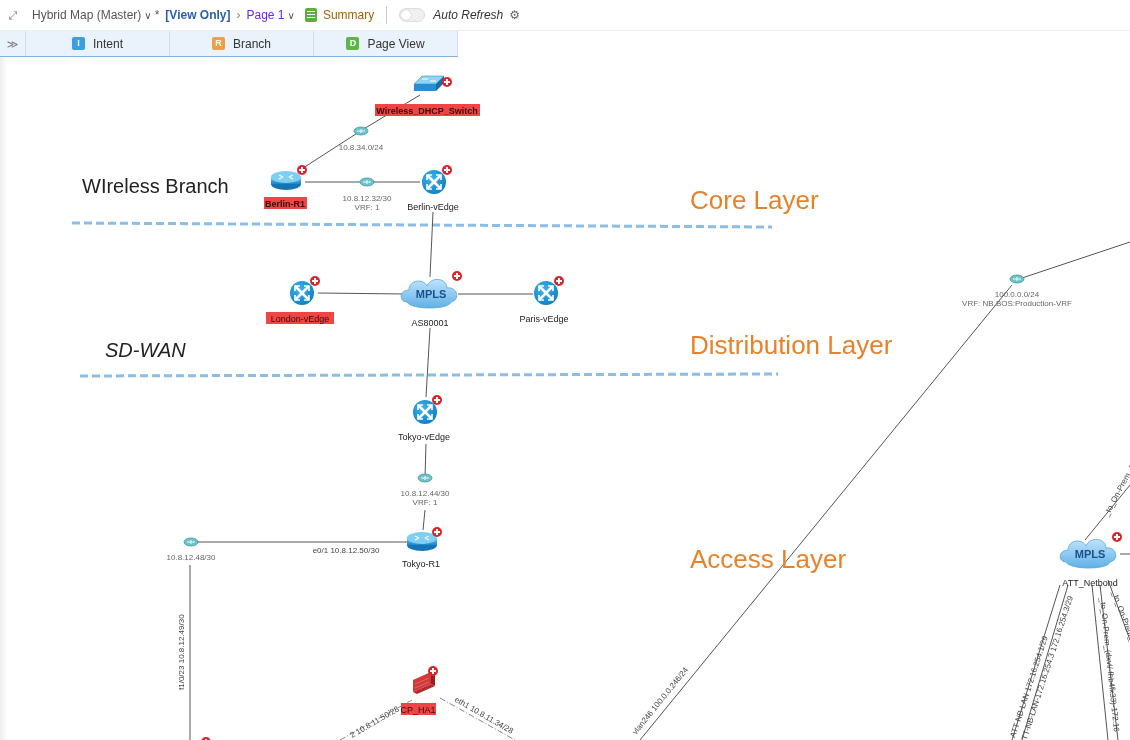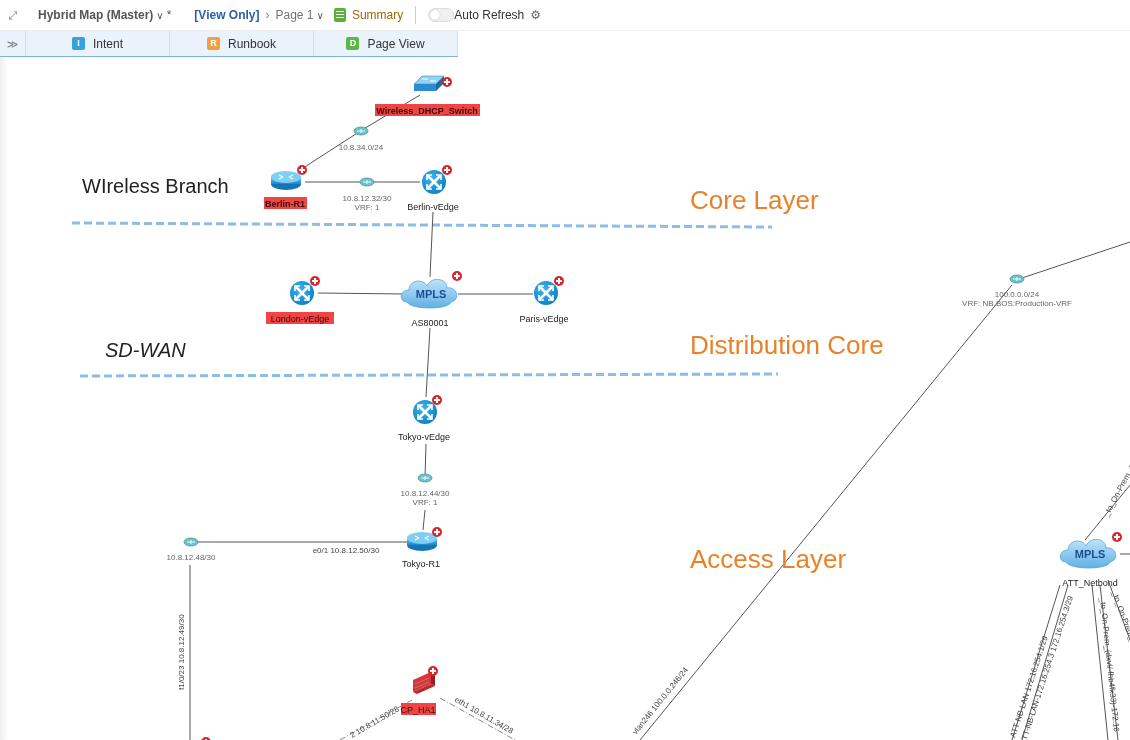--- a/index.html
+++ b/index.html
@@ -1,30 +1,30 @@
 <!DOCTYPE html>
 <html><head>
 <meta charset="utf-8">
 <style>
   * { box-sizing: border-box; margin: 0; padding: 0; }
   html, body { width: 1130px; height: 740px; overflow: hidden; background: #fff; font-family: "Liberation Sans", sans-serif; }
   .topbar { position: absolute; left: 0; top: 0; width: 1130px; height: 31px; background: #fff; display: flex; align-items: center; font-size: 12px; color: #555; border-bottom: 1px solid #eee; }
   .topbar .expand { width: 26px; text-align: center; color: #777; font-size: 11px; }
-  .topbar .map-title { color: #555; margin-left: 12px; font-weight: bold; }
+  .topbar .map-title { color: #555; margin-left: 6px; }
   .topbar .caret { margin-left: 3px; color: #555; font-size: 10px; }
-  .topbar .view-only { color: #2a5ea8; font-weight: bold; margin-left: 23px; }
+  .topbar .view-only { color: #2a5ea8; font-weight: bold; margin-left: 6px; }
   .topbar .sep-arrow { margin: 0 6px; color: #888; }
-  .topbar .page { color: #737373; }
+  .topbar .page { color: #6d28d9; }
   .topbar .summary-icon { display: inline-block; width: 12px; height: 14px; background: #5cae3a; border-radius: 2px; margin-left: 10px; position: relative; }
   .topbar .summary-icon::before { content: ""; position: absolute; left: 2px; right: 2px; top: 3px; height: 1px; background: #fff; box-shadow: 0 3px 0 #fff, 0 6px 0 #fff; }
   .topbar .summary { color: #a16207; margin-left: 6px; }
   .topbar .vsep { width: 1px; height: 18px; background: #ccc; margin: 0 12px; }
   .toggle { width: 26px; height: 14px; border-radius: 8px; background: #f0f0f0; border: 1px solid #ddd; position: relative; }
   .toggle::after { content: ""; position: absolute; left: 1px; top: 1px; width: 10px; height: 10px; border-radius: 50%; background: #fff; box-shadow: 0 0 1px #999; }
-  .topbar .auto-refresh { margin-left: 0; color: #333; }
+  .topbar .auto-refresh { margin-left: 8px; color: #333; font-style: italic; }
   .topbar .gear { margin-left: 6px; color: #666; font-size: 12px; }
 
   .tabbar { position: absolute; left: 0; top: 31px; height: 26px; width: 458px; display: flex; background: #eaf3fb; border-bottom: 1px solid #7fb3e0; }
   .tabbar .collapse { width: 26px; text-align: center; color: #777; font-size: 11px; line-height: 26px; border-right: 1px solid #cfdfee; }
   .tabbar .tab { width: 144px; display: flex; align-items: center; justify-content: center; font-size: 12px; color: #333; border-right: 1px solid #cfdfee; }
   .tabbar .tab .badge { width: 13px; height: 13px; font-size: 9px; font-weight: bold; color: #fff; text-align: center; line-height: 13px; border-radius: 2px; margin-right: 8px; }
 
   .leftedge { position: absolute; left: 0; top: 57px; width: 8px; height: 683px; background: linear-gradient(to right, #eee, #fff); }
 
   .canvas { position: absolute; left: 0; top: 57px; width: 1016px; height: 683px; text-align: center; }
@@ -55,21 +55,21 @@
 </div>
 
 <div class="tabbar">
   <div class="collapse">≫</div>
   <div class="tab">
     <span class="badge" style="background:#3a9fe0">I</span>
     <span>Intent</span>
   </div>
   <div class="tab">
     <span class="badge" style="background:#f0a040">R</span>
-    <span>Runbook</span>
+    <span>Branch</span>
   </div>
   <div class="tab">
     <span class="badge" style="background:#5cb845">D</span>
     <span>Page View</span>
   </div>
 </div>
 
 <div class="leftedge"></div>
 
 <div class="canvas">
@@ -224,15 +224,15 @@
     <text transform="translate(1108,517) rotate(-62)" class="link-label" style="fill:#444">_to_On-Prem_A</text>
     <text transform="translate(1015,738) rotate(-72)" class="link-label" style="fill:#444">ATT-NB-LAN 172.16.254.1/29</text>
     <text transform="translate(1025,745) rotate(-72)" class="link-label" style="fill:#444">ATT-NB-LAN-172.16.254.3 172.16.254.3/29</text>
     <text transform="translate(1100,598) rotate(84)" class="link-label" style="fill:#444">_to_On-Prem_(dxvl/-fhb4fk33)-172.16</text>
     <text transform="translate(1112,592) rotate(70)" class="link-label" style="fill:#444">_to_On-Prem_</text>
   </svg>
 
   <div class="section-label" style="left:82px;top:118px;">WIreless Branch</div>
   <div class="section-label" style="left:105px;top:282px;font-style:italic;">SD-WAN</div>
   <div class="layer-label" style="left:690px;top:128px;">Core Layer</div>
-  <div class="layer-label" style="left:690px;top:273px;">Distribution Core</div>
+  <div class="layer-label" style="left:690px;top:273px;">Distribution Layer</div>
   <div class="layer-label" style="left:690px;top:487px;">Access Layer</div>
 </div>
 
 </body></html>

